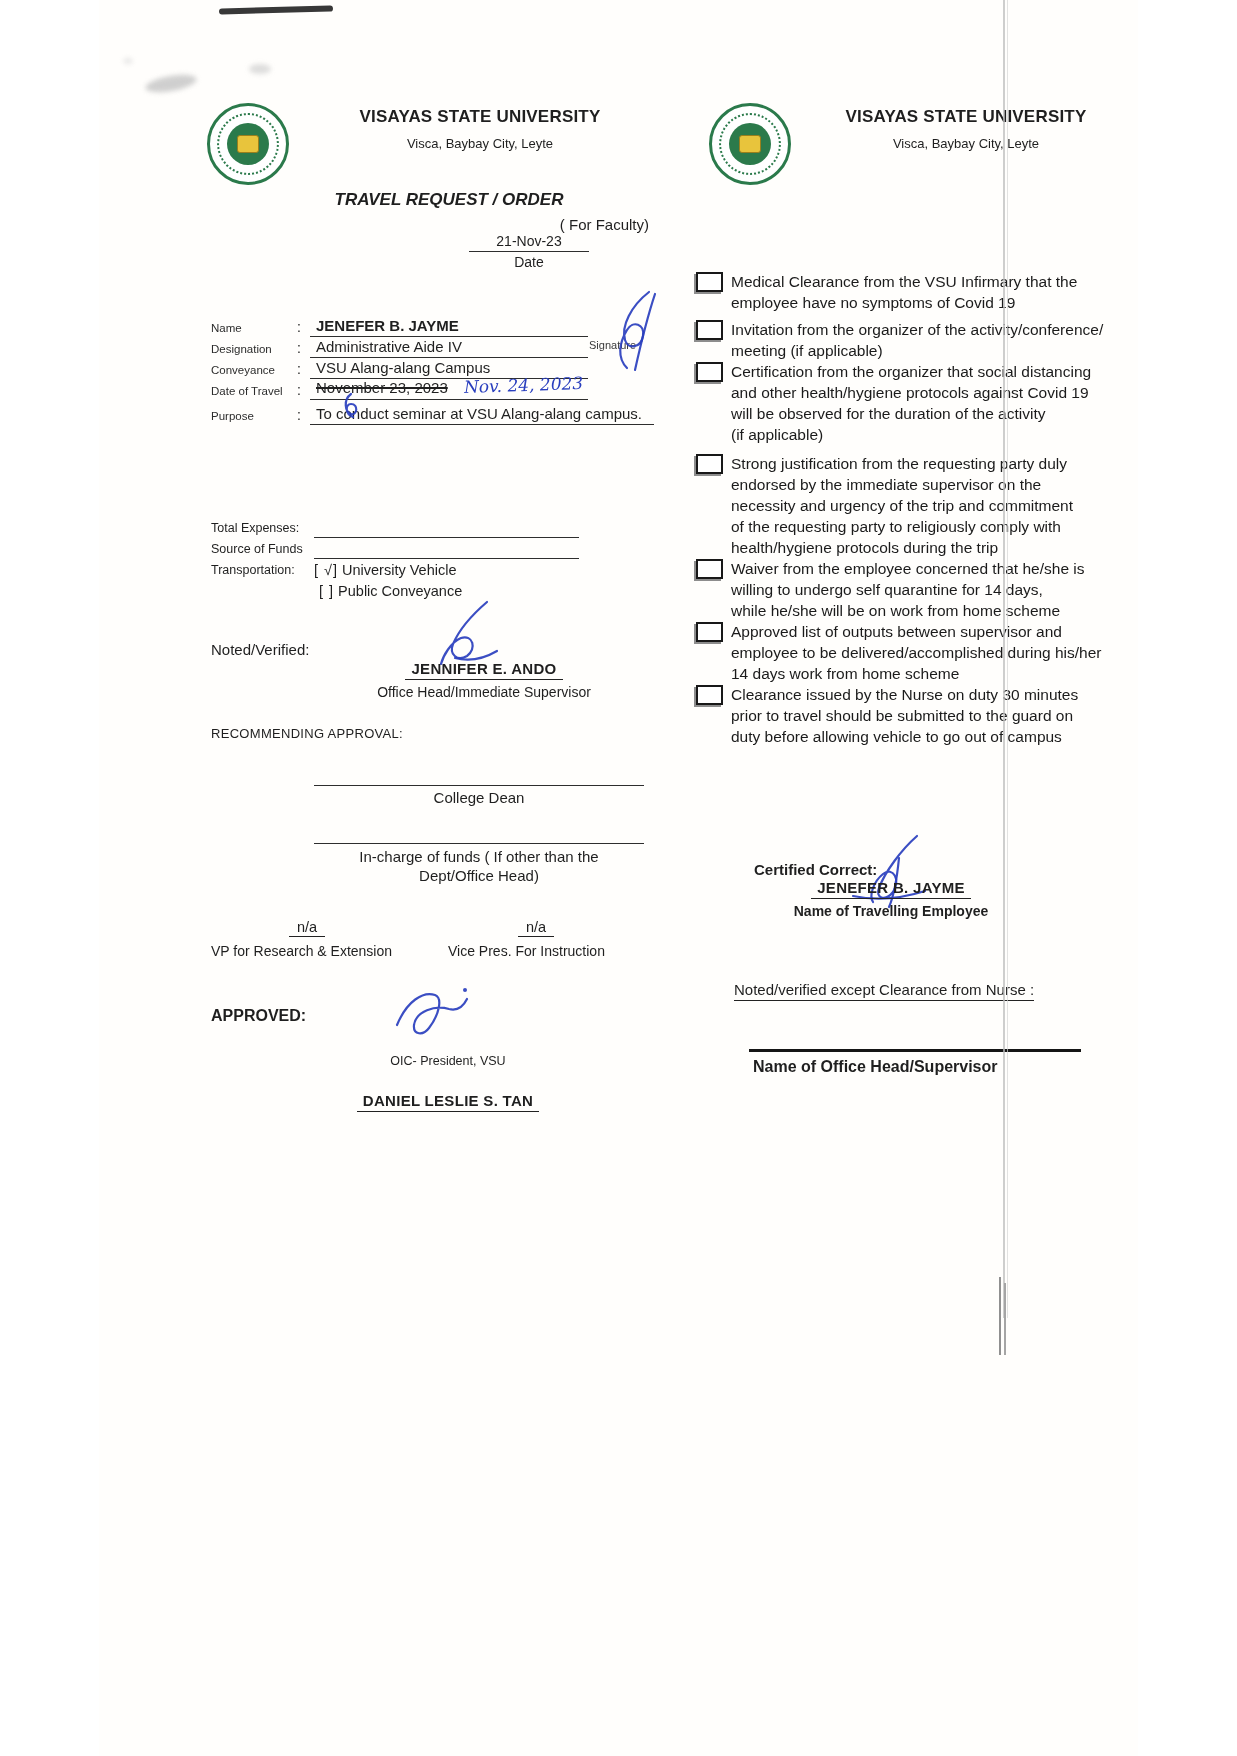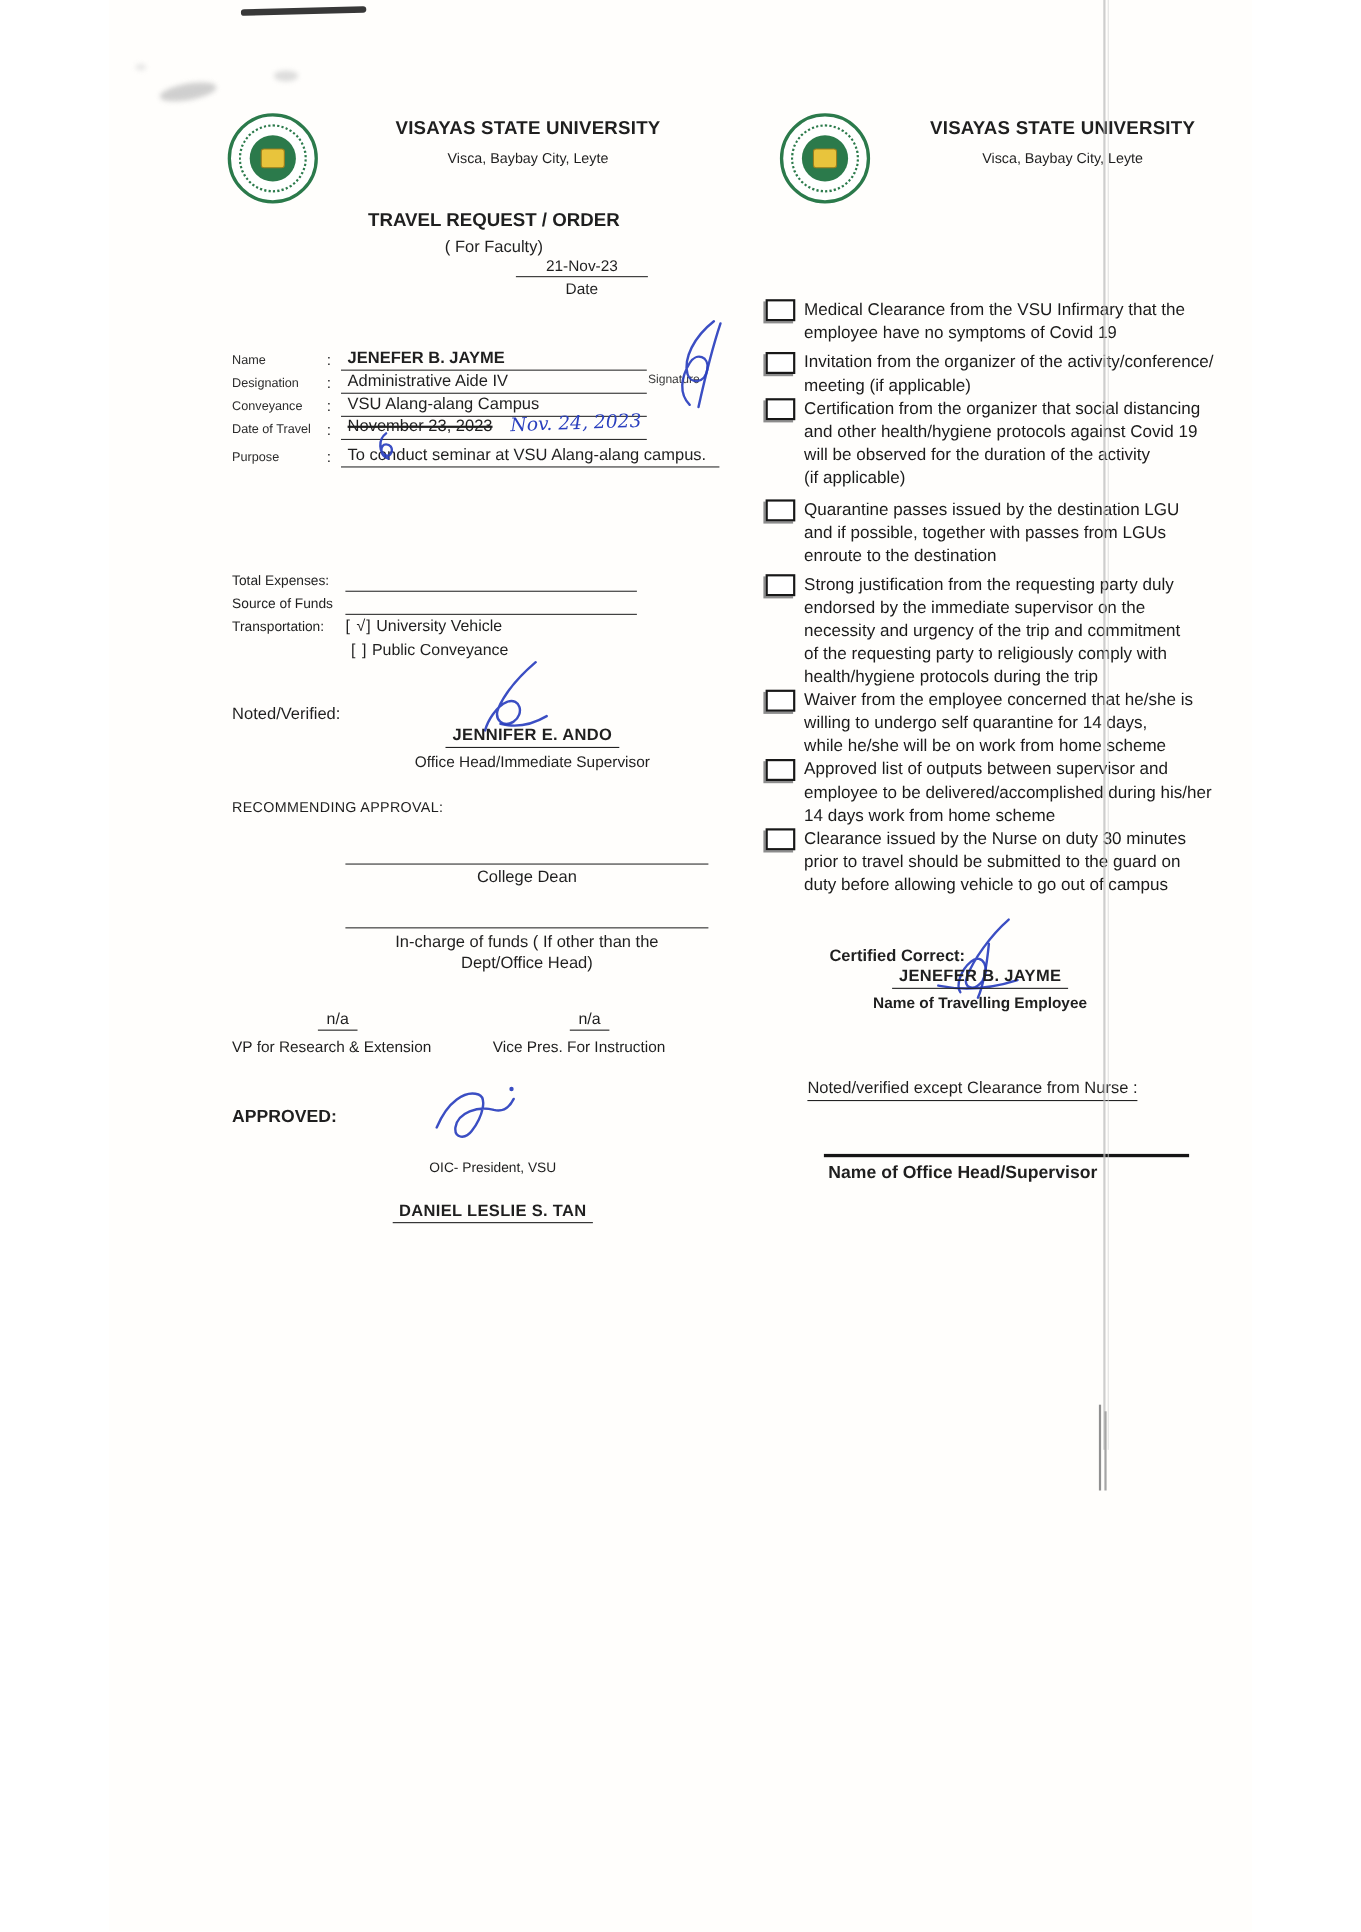--- a/index.html
+++ b/index.html
@@ -22,21 +22,21 @@
 
   
   .seal { width: 82px; height: 82px; border-radius: 50%; border: 3px solid var(--seal-green, #2b7a4b); background: #fff; }
   .seal .ring { position: absolute; inset: 7px; border-radius: 50%; border: 2px dotted var(--seal-green, #2b7a4b); }
   .seal .core { position: absolute; inset: 17px; border-radius: 50%; background: var(--seal-green, #2b7a4b); display: flex; align-items: center; justify-content: center; }
   .seal .emblem { width: 22px; height: 18px; background: var(--seal-yellow, #e8c43c); border: 1.5px solid #9a7f1c; border-radius: 3px; }
 
   
   .h-univ { font-size: 17px; font-weight: bold; letter-spacing: .2px; }
   .h-addr { font-size: 13px; margin-top: 6px; }
-  .h-title { font-size: 17px; font-weight: bold; }
+  .h-title { font-size: 17px; font-weight: bold; font-style: italic; }
   .h-sub { font-size: 15px; margin-top: 4px; }
   .chk-title { font-size: 15.5px; font-weight: bold; line-height: 22px; }
 
   
   .frow { display: flex; align-items: flex-end; height: 21px; }
   .flabel { width: 86px; font-size: 11.5px; color: #2c2c2c; padding-bottom: 3px; }
   .fcolon { width: 13px; font-size: 14px; padding-bottom: 2px; }
   .fvalue { font-size: 15px; border-bottom: 1.5px solid #2e2e2e; padding: 0 0 2px 6px; white-space: nowrap; }
   .strike { text-decoration: line-through; text-decoration-thickness: 1.5px; }
   .handwrite {
@@ -102,21 +102,21 @@
     <div class="ring"></div>
     <div class="core">
       <div class="emblem"></div>
     </div>
   </div>
 
   <div class="abs center h-univ" style="left:226px; top:107px; width:310px;">VISAYAS STATE UNIVERSITY</div>
   <div class="abs center h-addr" style="left:226px; top:130px; width:310px;">Visca, Baybay City, Leyte</div>
 
   <div class="abs center h-title" style="left:150px; top:190px; width:400px;">TRAVEL REQUEST / ORDER</div>
-  <div class="abs center h-sub" style="left:150px; top:212px; width:400px;">( For Faculty)</div>
+  <div class="abs center h-sub" style="left:150px; top:212px; width:400px;text-align:right;">( For Faculty)</div>
 
   <div class="abs center" style="left:370px; top:233px; width:120px; font-size:14px; border-bottom:1.5px solid #2e2e2e; padding-bottom:2px;">21-Nov-23</div>
   <div class="abs center" style="left:370px; top:254px; width:120px; font-size:14px;">Date</div>
 
   <div class="abs" style="left:112px; top:316px; width:460px;">
     <div class="frow">
       <span class="flabel">Name</span>
       <span class="fcolon">:</span>
       <span class="fvalue bold" style="width:278px;">JENEFER B. JAYME</span>
     </div>
@@ -230,26 +230,20 @@
       <span class="chk-box"></span>
       <span class="chk-text">Invitation from the organizer of the activity/conference/
 meeting (if applicable)</span>
     </div>
     <div class="chk-item" style="margin-bottom:8px;">
       <span class="chk-box"></span>
       <span class="chk-text">Certification from the organizer that social distancing
 and other health/hygiene protocols against Covid 19
 will be observed for the duration of the activity
  (if applicable)</span>
-    </div>
-    <div class="chk-item" style="margin-bottom:5px;">
-      <span class="chk-box"></span>
-      <span class="chk-text">Quarantine passes issued by the destination LGU
-and if possible, together with passes from LGUs
-enroute to the destination</span>
     </div>
     <div class="chk-item">
       <span class="chk-box"></span>
       <span class="chk-text">Strong justification from the requesting party duly
 endorsed by the immediate supervisor on the
 necessity and urgency of the trip and commitment
 of the requesting party to religiously comply with
 health/hygiene protocols during the trip</span>
     </div>
     <div class="chk-item">

